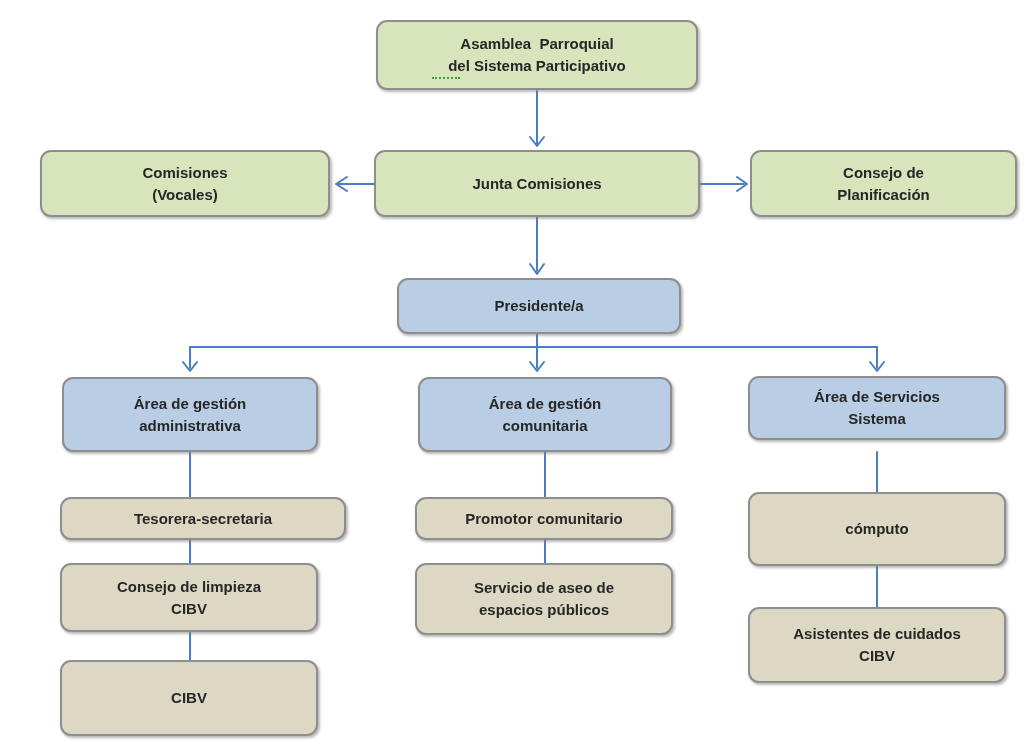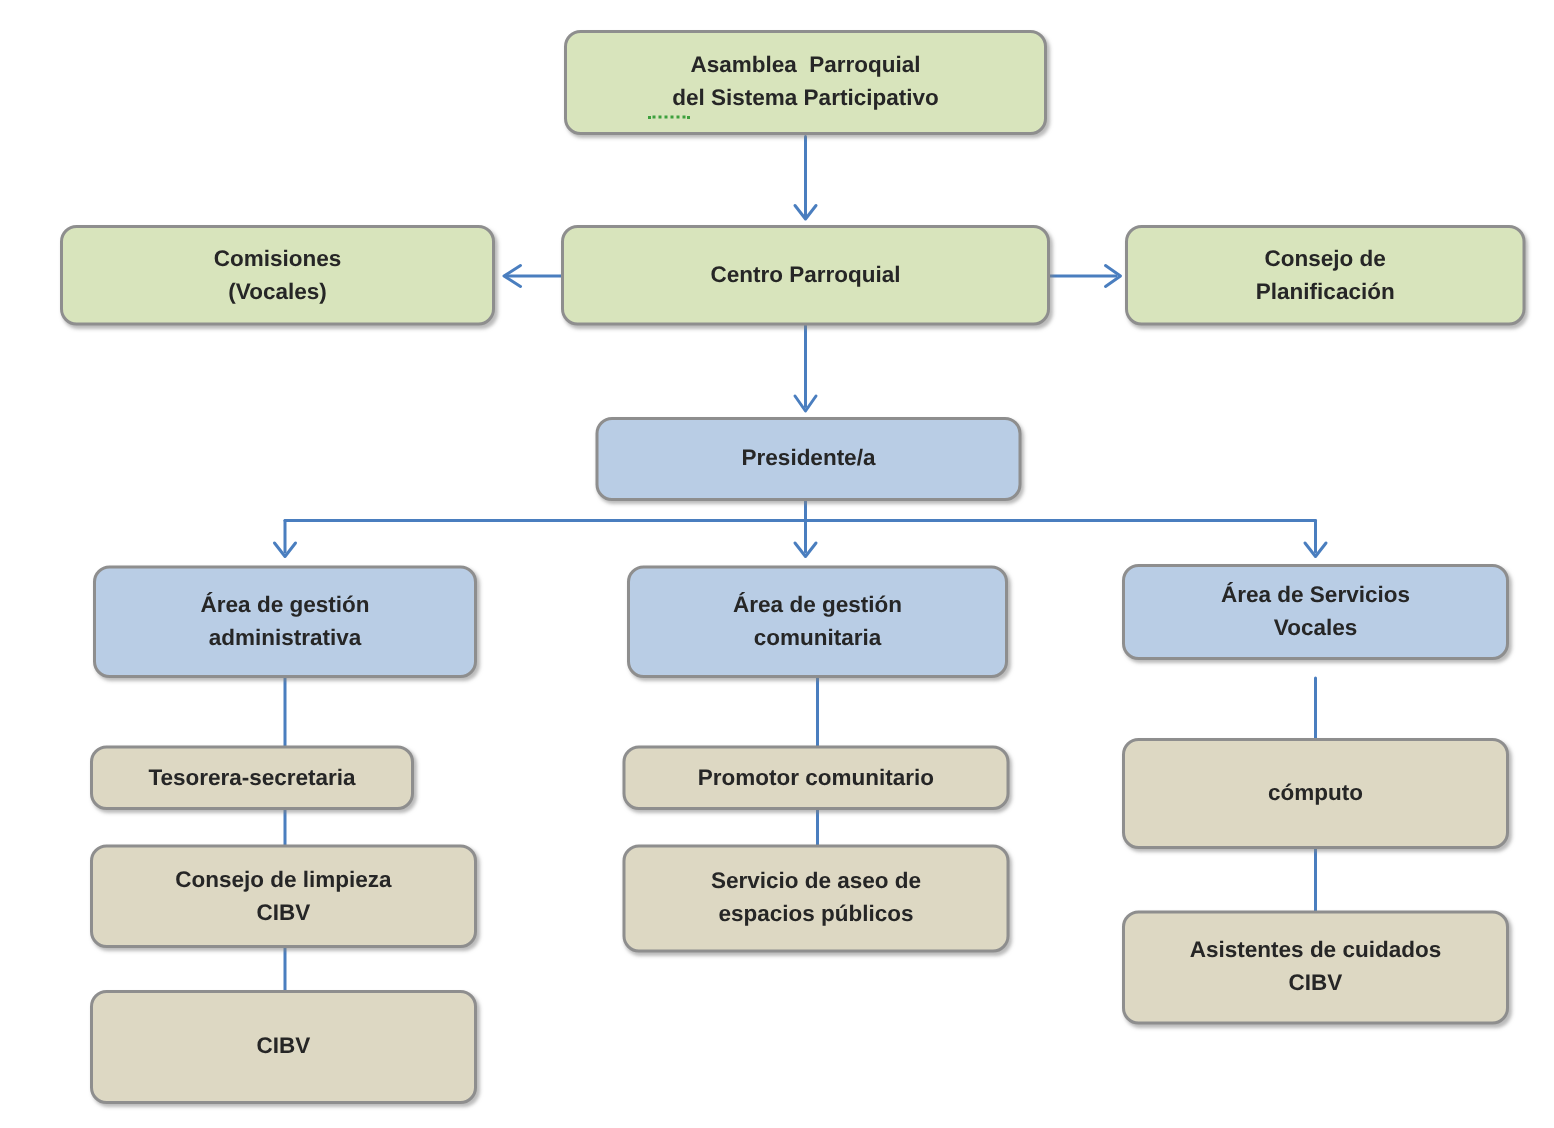--- a/index.html
+++ b/index.html
@@ -108,21 +108,21 @@
     <span class="bl">del Sistema Participativo</span>
     <div class="squiggle"></div>
   </div>
 
   <div class="node green" style="left:40px;top:150px;width:290px;height:67px">
     <span class="bl">Comisiones</span>
     <span class="bl">(Vocales)</span>
   </div>
 
   <div class="node green" style="left:374px;top:150px;width:326px;height:67px">
-    <span class="bl">Centro Parroquial</span>
+    <span class="bl">Junta Comisiones</span>
   </div>
 
   <div class="node green" style="left:750px;top:150px;width:267px;height:67px">
     <span class="bl">Consejo de</span>
     <span class="bl">Planificación</span>
   </div>
 
   <div class="node blue" style="left:397px;top:278px;width:284px;height:56px">
     <span class="bl">Presidente/a</span>
   </div>
@@ -132,24 +132,24 @@
     <span class="bl">administrativa</span>
   </div>
 
   <div class="node blue" style="left:418px;top:377px;width:254px;height:75px">
     <span class="bl">Área de gestión</span>
     <span class="bl">comunitaria</span>
   </div>
 
   <div class="node blue" style="left:748px;top:376px;width:258px;height:64px">
     <span class="bl">Área de Servicios</span>
-    <span class="bl">Vocales</span>
+    <span class="bl">Sistema</span>
   </div>
 
-  <div class="node tan" style="left:60px;top:497px;width:216px;height:43px">
+  <div class="node tan" style="left:60px;top:497px;width:286px;height:43px">
     <span class="bl">Tesorera-secretaria</span>
   </div>
 
   <div class="node tan" style="left:60px;top:563px;width:258px;height:69px">
     <span class="bl">Consejo de limpieza</span>
     <span class="bl">CIBV</span>
   </div>
 
   <div class="node tan" style="left:60px;top:660px;width:258px;height:76px">
     <span class="bl">CIBV</span>

